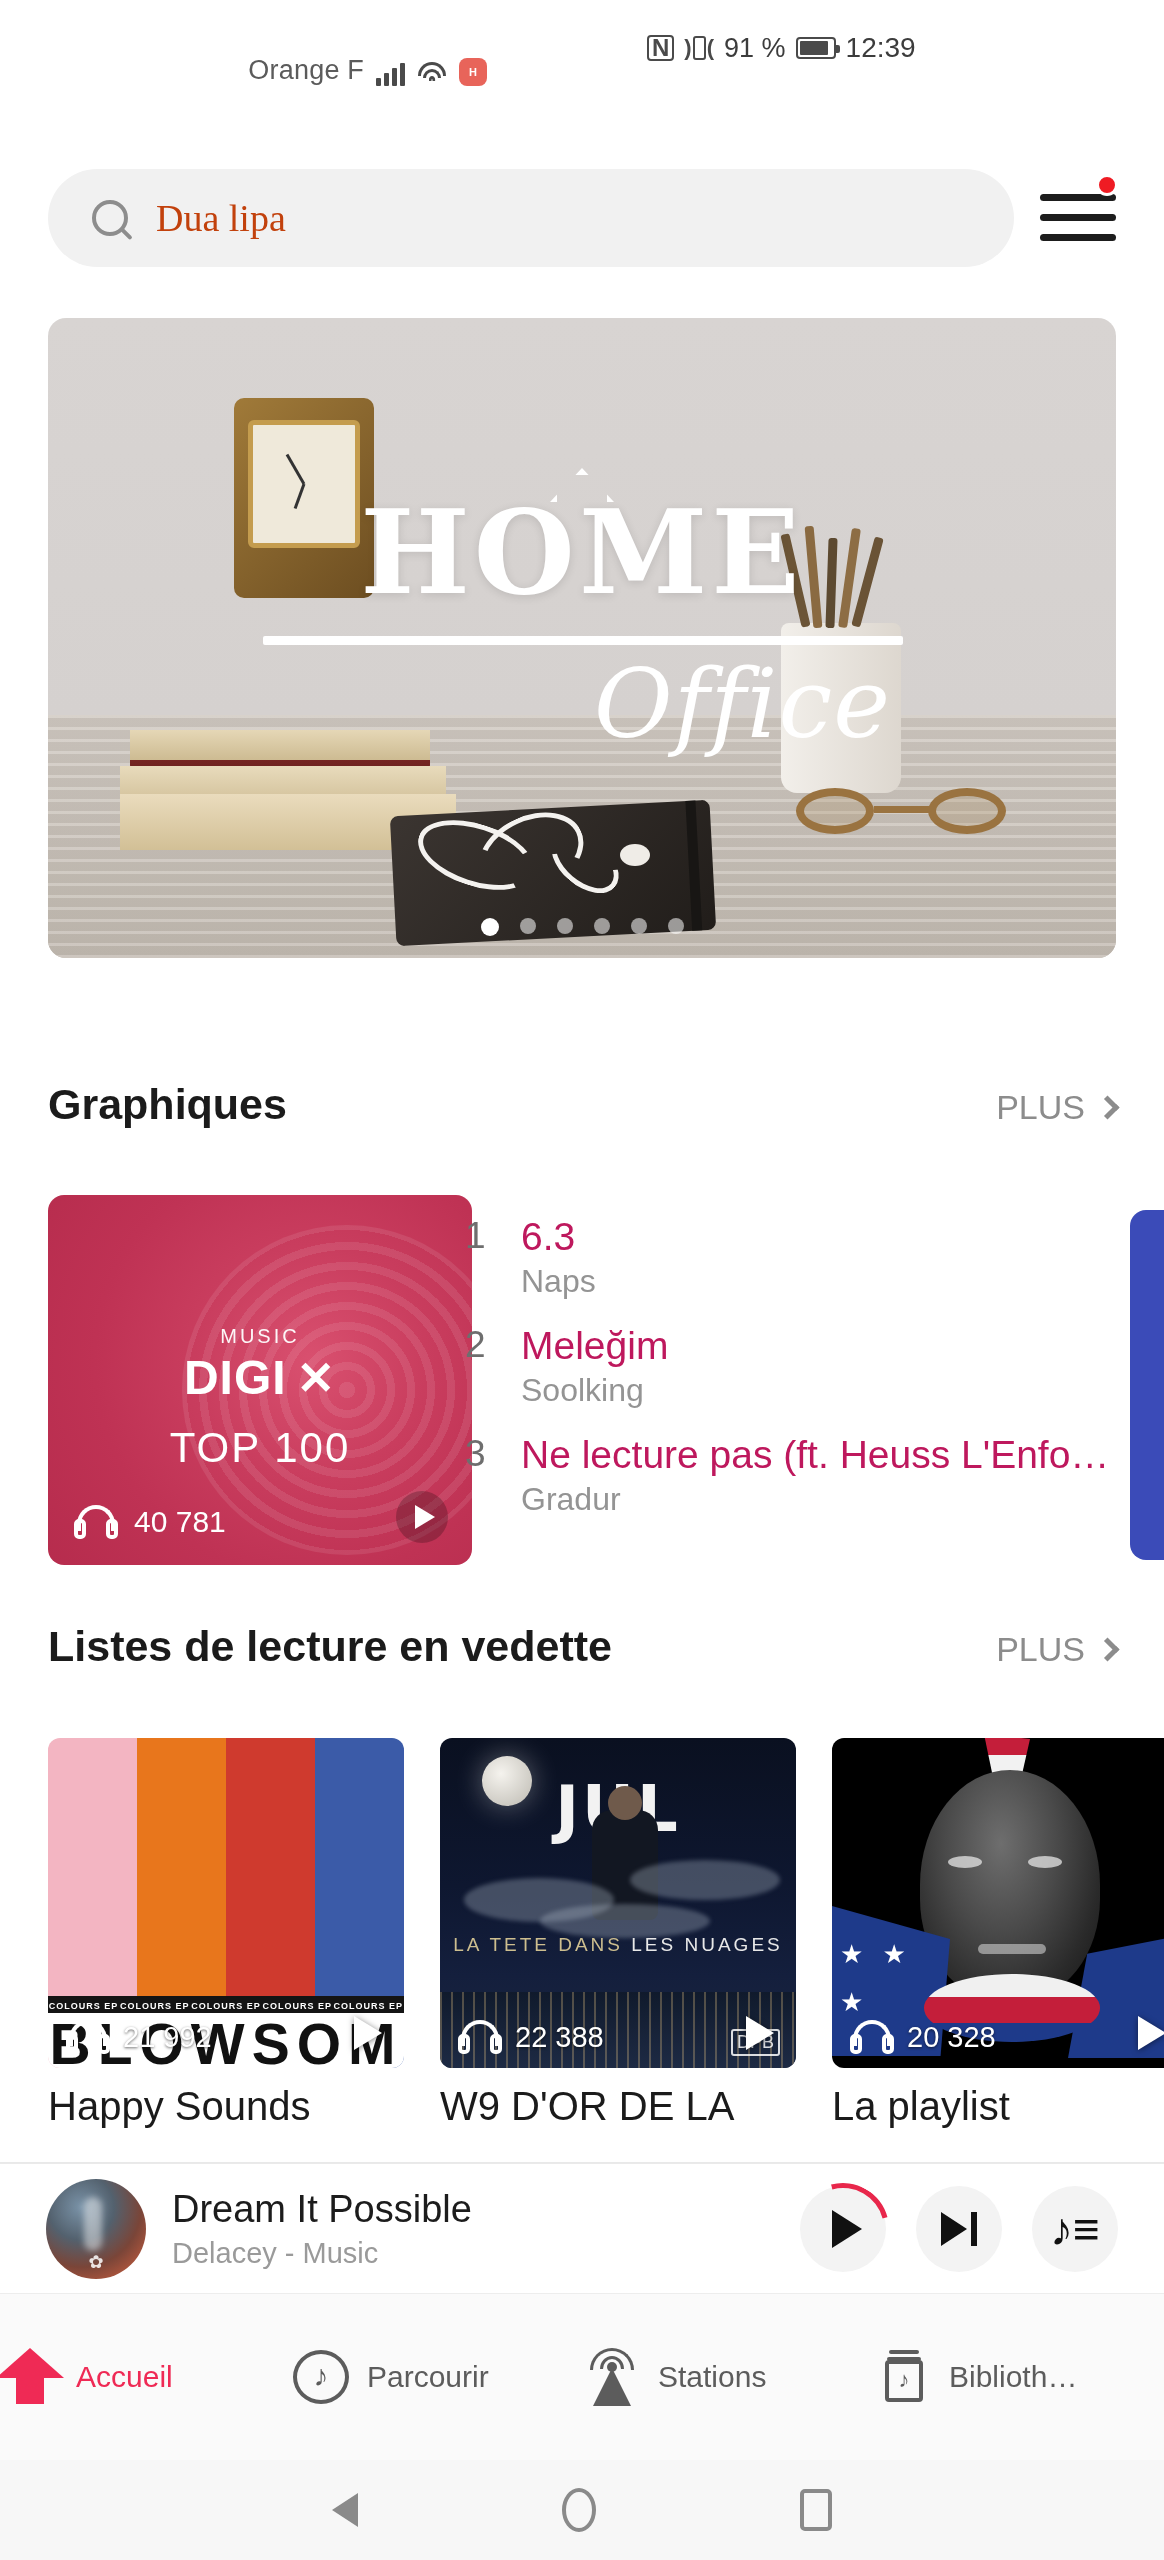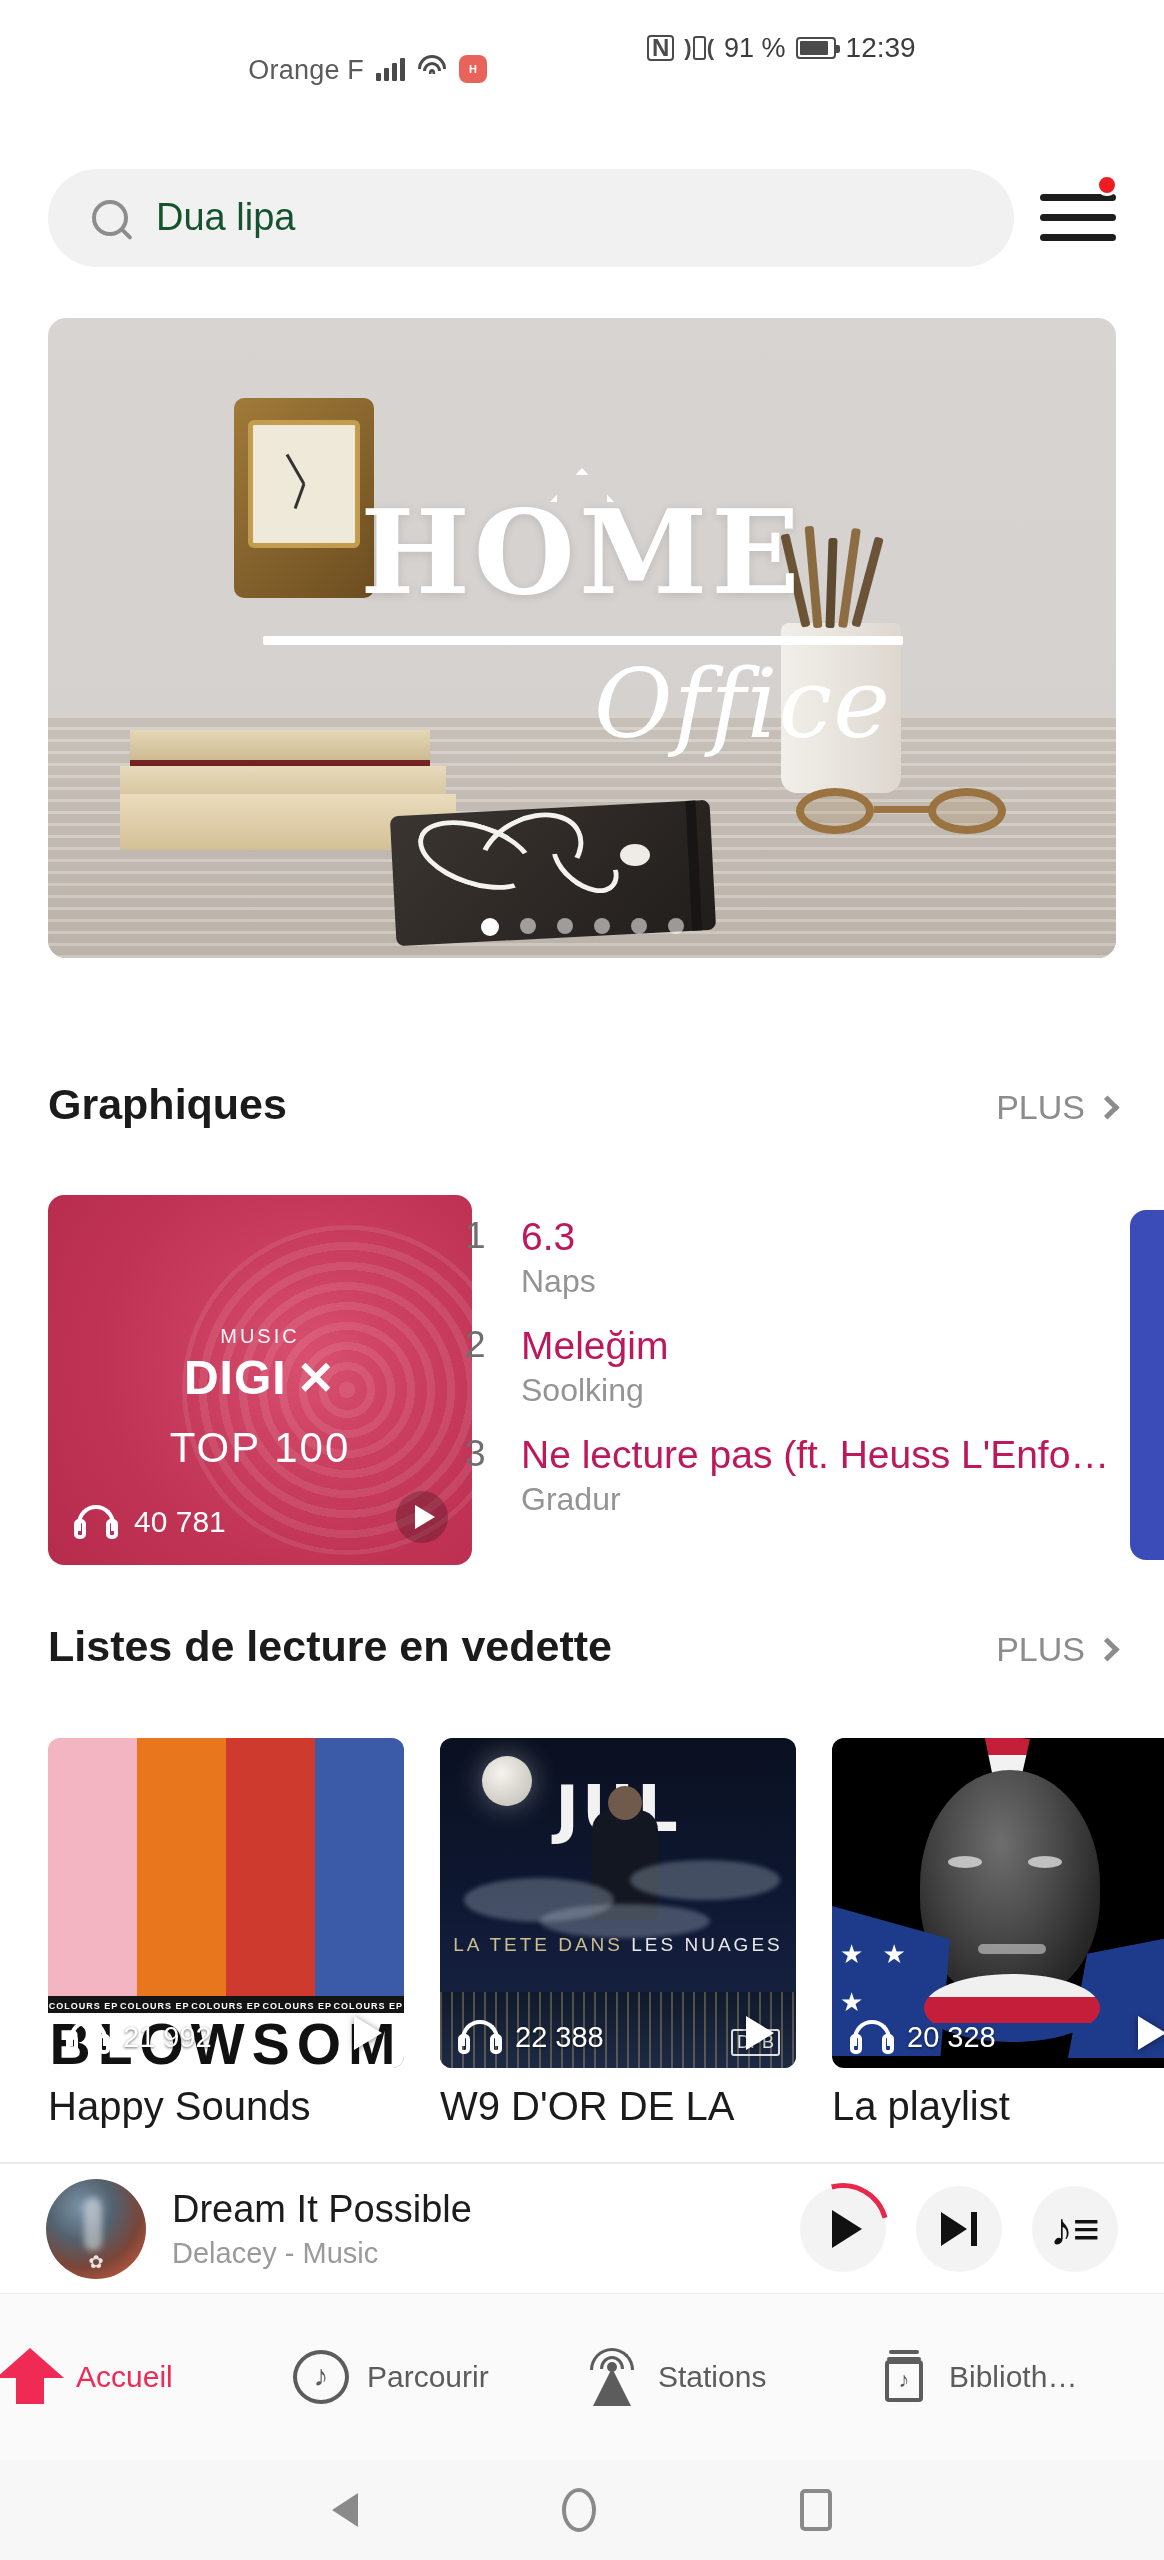--- a/index.html
+++ b/index.html
@@ -10,21 +10,21 @@
     overflow: hidden;
   }
   #app { position: relative; width: 1164px; height: 2560px; background: #fff; }
 
   
   .statusbar {
     position: absolute; top: 0; left: 0; width: 1164px; height: 96px;
     display: flex; align-items: center; justify-content: center; gap: 10px;
     padding: 0 40px; font-size: 27px; color: #5a5a5a;
   }
-  .sb-left { display:flex; align-items:flex-start; gap:12px;margin-top:44px; }
+  .sb-left { display:flex; align-items:flex-end; gap:12px;margin-top:44px; }
   .sb-right { display:flex; align-items:center; gap:10px; margin-left: 150px;}
   .carrier { font-size: 27px; color:#5b5b5b; letter-spacing:.2px;}
   .bars { display:flex; align-items:flex-end; gap:3px; height:26px; }
   .bars i { display:block; width:5px; background:#4a4a4a; border-radius:1px; }
   .bars i:nth-child(1){height:8px}.bars i:nth-child(2){height:13px}
   .bars i:nth-child(3){height:18px}.bars i:nth-child(4){height:23px}
   .wifi { width:30px;height:24px;position:relative; }
   .wifi span{position:absolute;left:50%;transform:translateX(-50%);border:3px solid #4a4a4a;border-bottom:none;border-radius:50% 50% 0 0 / 100% 100% 0 0;}
   .wifi span:nth-child(1){width:28px;height:14px;top:0}
   .wifi span:nth-child(2){width:18px;height:9px;top:7px}
@@ -39,21 +39,21 @@
   .batt i{display:block;height:100%;width:88%;background:#4a4a4a;border-radius:1px;}
   .clock{font-size:28px;color:#3c3c3c;}
 
   
   .searchrow { position:absolute; top:160px; left:0; width:1164px; height:115px;
                display:flex; align-items:center; padding:0 48px; gap:26px; }
   .searchbar { flex:1; height:98px; background:#f1f1f1; border-radius:49px;
                display:flex; align-items:center; padding-left:44px; gap:28px; }
   .search-ico { width:36px;height:36px;border:4px solid #8d8d8d;border-radius:50%;position:relative;flex:none;}
   .search-ico::after{content:"";position:absolute;width:4px;height:15px;background:#8d8d8d;right:-4px;bottom:-9px;transform:rotate(-45deg);border-radius:2px;}
-  .search-text { font-size:38px; color:#14532d; }
+  .search-text { font-size:38px; color:#c2410c;font-family:Liberation Serif, serif; }
   .hamburger { width:76px;height:76px;position:relative;flex:none;display:flex;flex-direction:column;justify-content:center;gap:13px; }
   .hamburger i { display:block;height:7px;background:#1d1d1d;border-radius:4px;width:100%; }
   .ham-dot { position:absolute;top:-6px;right:-2px;width:22px;height:22px;border-radius:50%;background:#ef1b23;border:3px solid #fff; }
 
   
   .hero { position:absolute; top:318px; left:48px; width:1068px; height:640px;
           border-radius:18px; overflow:hidden; }
   .hero-bg { position:absolute; inset:0;
      background:
        linear-gradient(to bottom, #d8d4d2 0%, #d5d1cf 62%, #cfc9c3 62.5%, #c6bfb8 100%);

